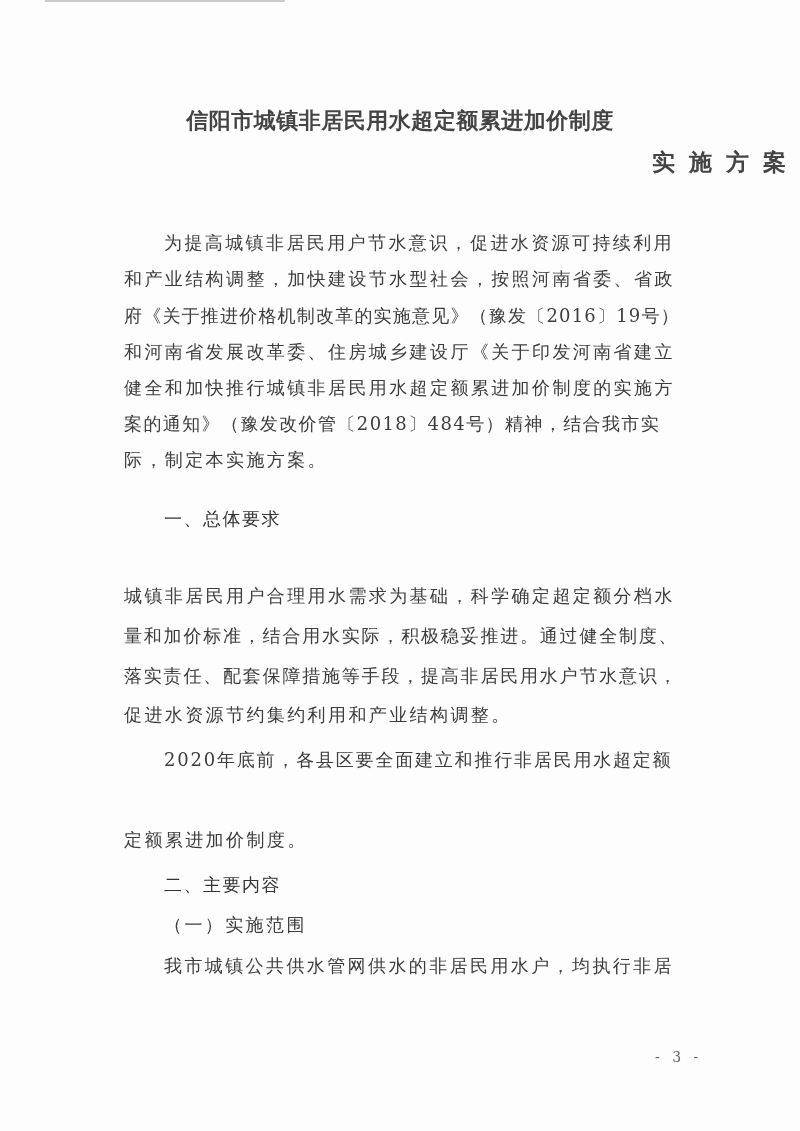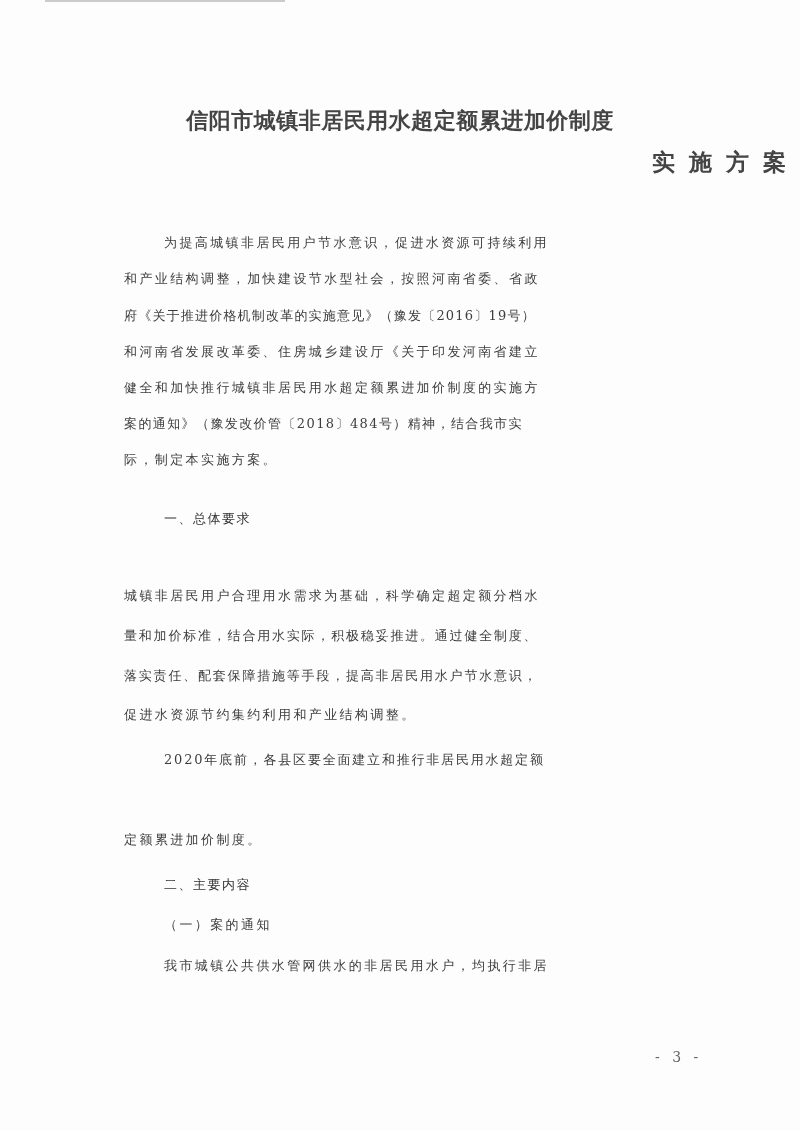--- a/index.html
+++ b/index.html
@@ -9,21 +9,21 @@
   }
   .page { position: absolute; left: 0; top: 0; width: 800px; height: 1131px; background: #fdfdfd; }
   .scan-edge { position: absolute; left: 45px; top: 0; width: 240px; height: 2px; background: #9a9a9a; opacity: .5; }
   .title {
     position: absolute; left: 0; width: 800px; text-align: center;
     font-family: "DejaVu Serif", "Liberation Serif", serif; font-weight: bold; color: #444;
   }
   .title-1 { top: 106px; font-size: 22px; letter-spacing: 0.5px; }
   .title-2 { top: 147px; font-size: 23px; letter-spacing: 14px; padding-left: 14px; box-sizing: border-box; text-align: right; }
   .line {
-    position: absolute; left: 124px; width: 580px; font-size: 13px; white-space: nowrap;
+    position: absolute; left: 124px; width: 580px; font-size: 18px; white-space: nowrap;
     letter-spacing: 2.4px; line-height: 26px; color: #3d3d3d;
   }
   .indent { left: 164px; width: 540px; }
   .heading { font-family: "DejaVu Sans", "Liberation Sans", sans-serif; letter-spacing: 1.5px; color: #333; }
   .page-number { position: absolute; left: 655px; top: 1049px; font-size: 14px; color: #666; letter-spacing: 4px; }
 </style>
 </head>
 <body>
 
 <div class="page">
@@ -44,18 +44,18 @@
 
   <div class="line" style="top:583px">城镇非居民用户合理用水需求为基础，科学确定超定额分档水</div>
   <div class="line" style="top:623px; letter-spacing:1.8px">量和加价标准，结合用水实际，积极稳妥推进。通过健全制度、</div>
   <div class="line" style="top:663px; letter-spacing:1.8px">落实责任、配套保障措施等手段，提高非居民用水户节水意识，</div>
   <div class="line" style="top:702px">促进水资源节约集约利用和产业结构调整。</div>
 
   <div class="line indent" style="top:747px; letter-spacing:1.8px">2020年底前，各县区要全面建立和推行非居民用水超定额</div>
   <div class="line" style="top:827px">定额累进加价制度。</div>
 
   <div class="line indent heading" style="top:872px">二、主要内容</div>
-  <div class="line indent" style="top:912px">（一）案的通知</div>
+  <div class="line indent" style="top:912px">（一）实施范围</div>
 
   <div class="line indent" style="top:953px">我市城镇公共供水管网供水的非居民用水户，均执行非居</div>
 
   <div class="page-number">- 3 -</div>
 </div>
 
 </body></html>

